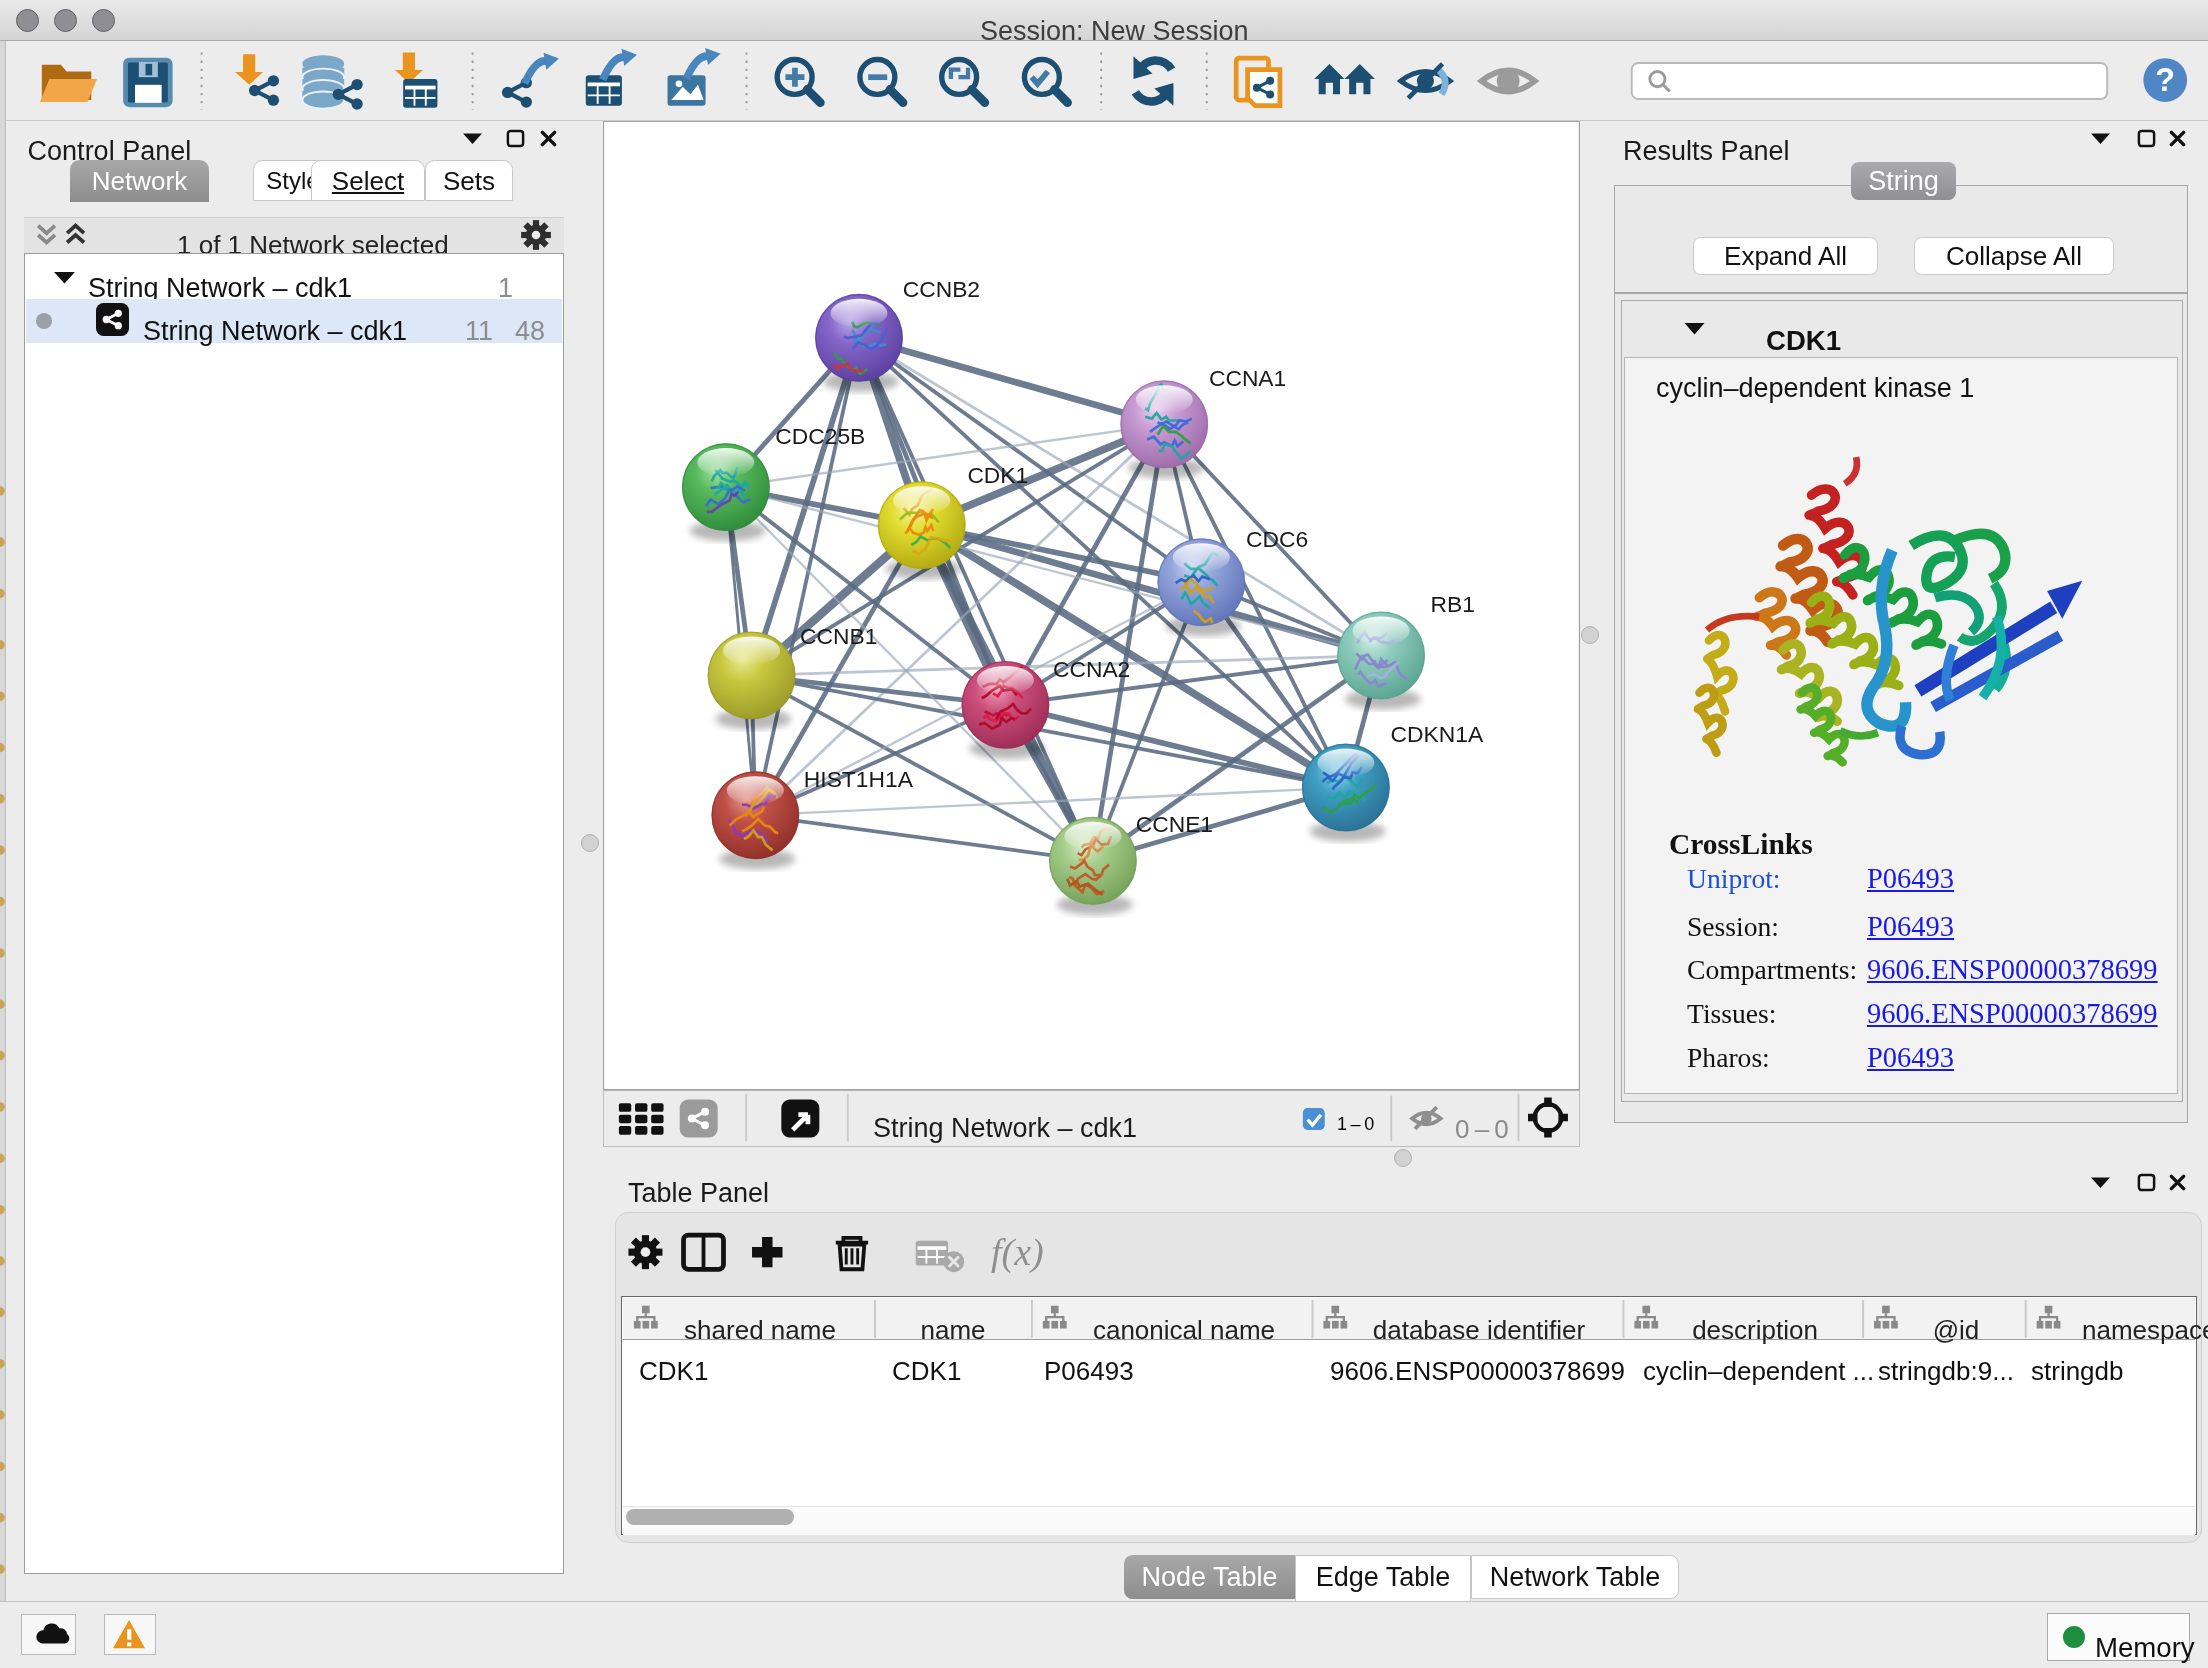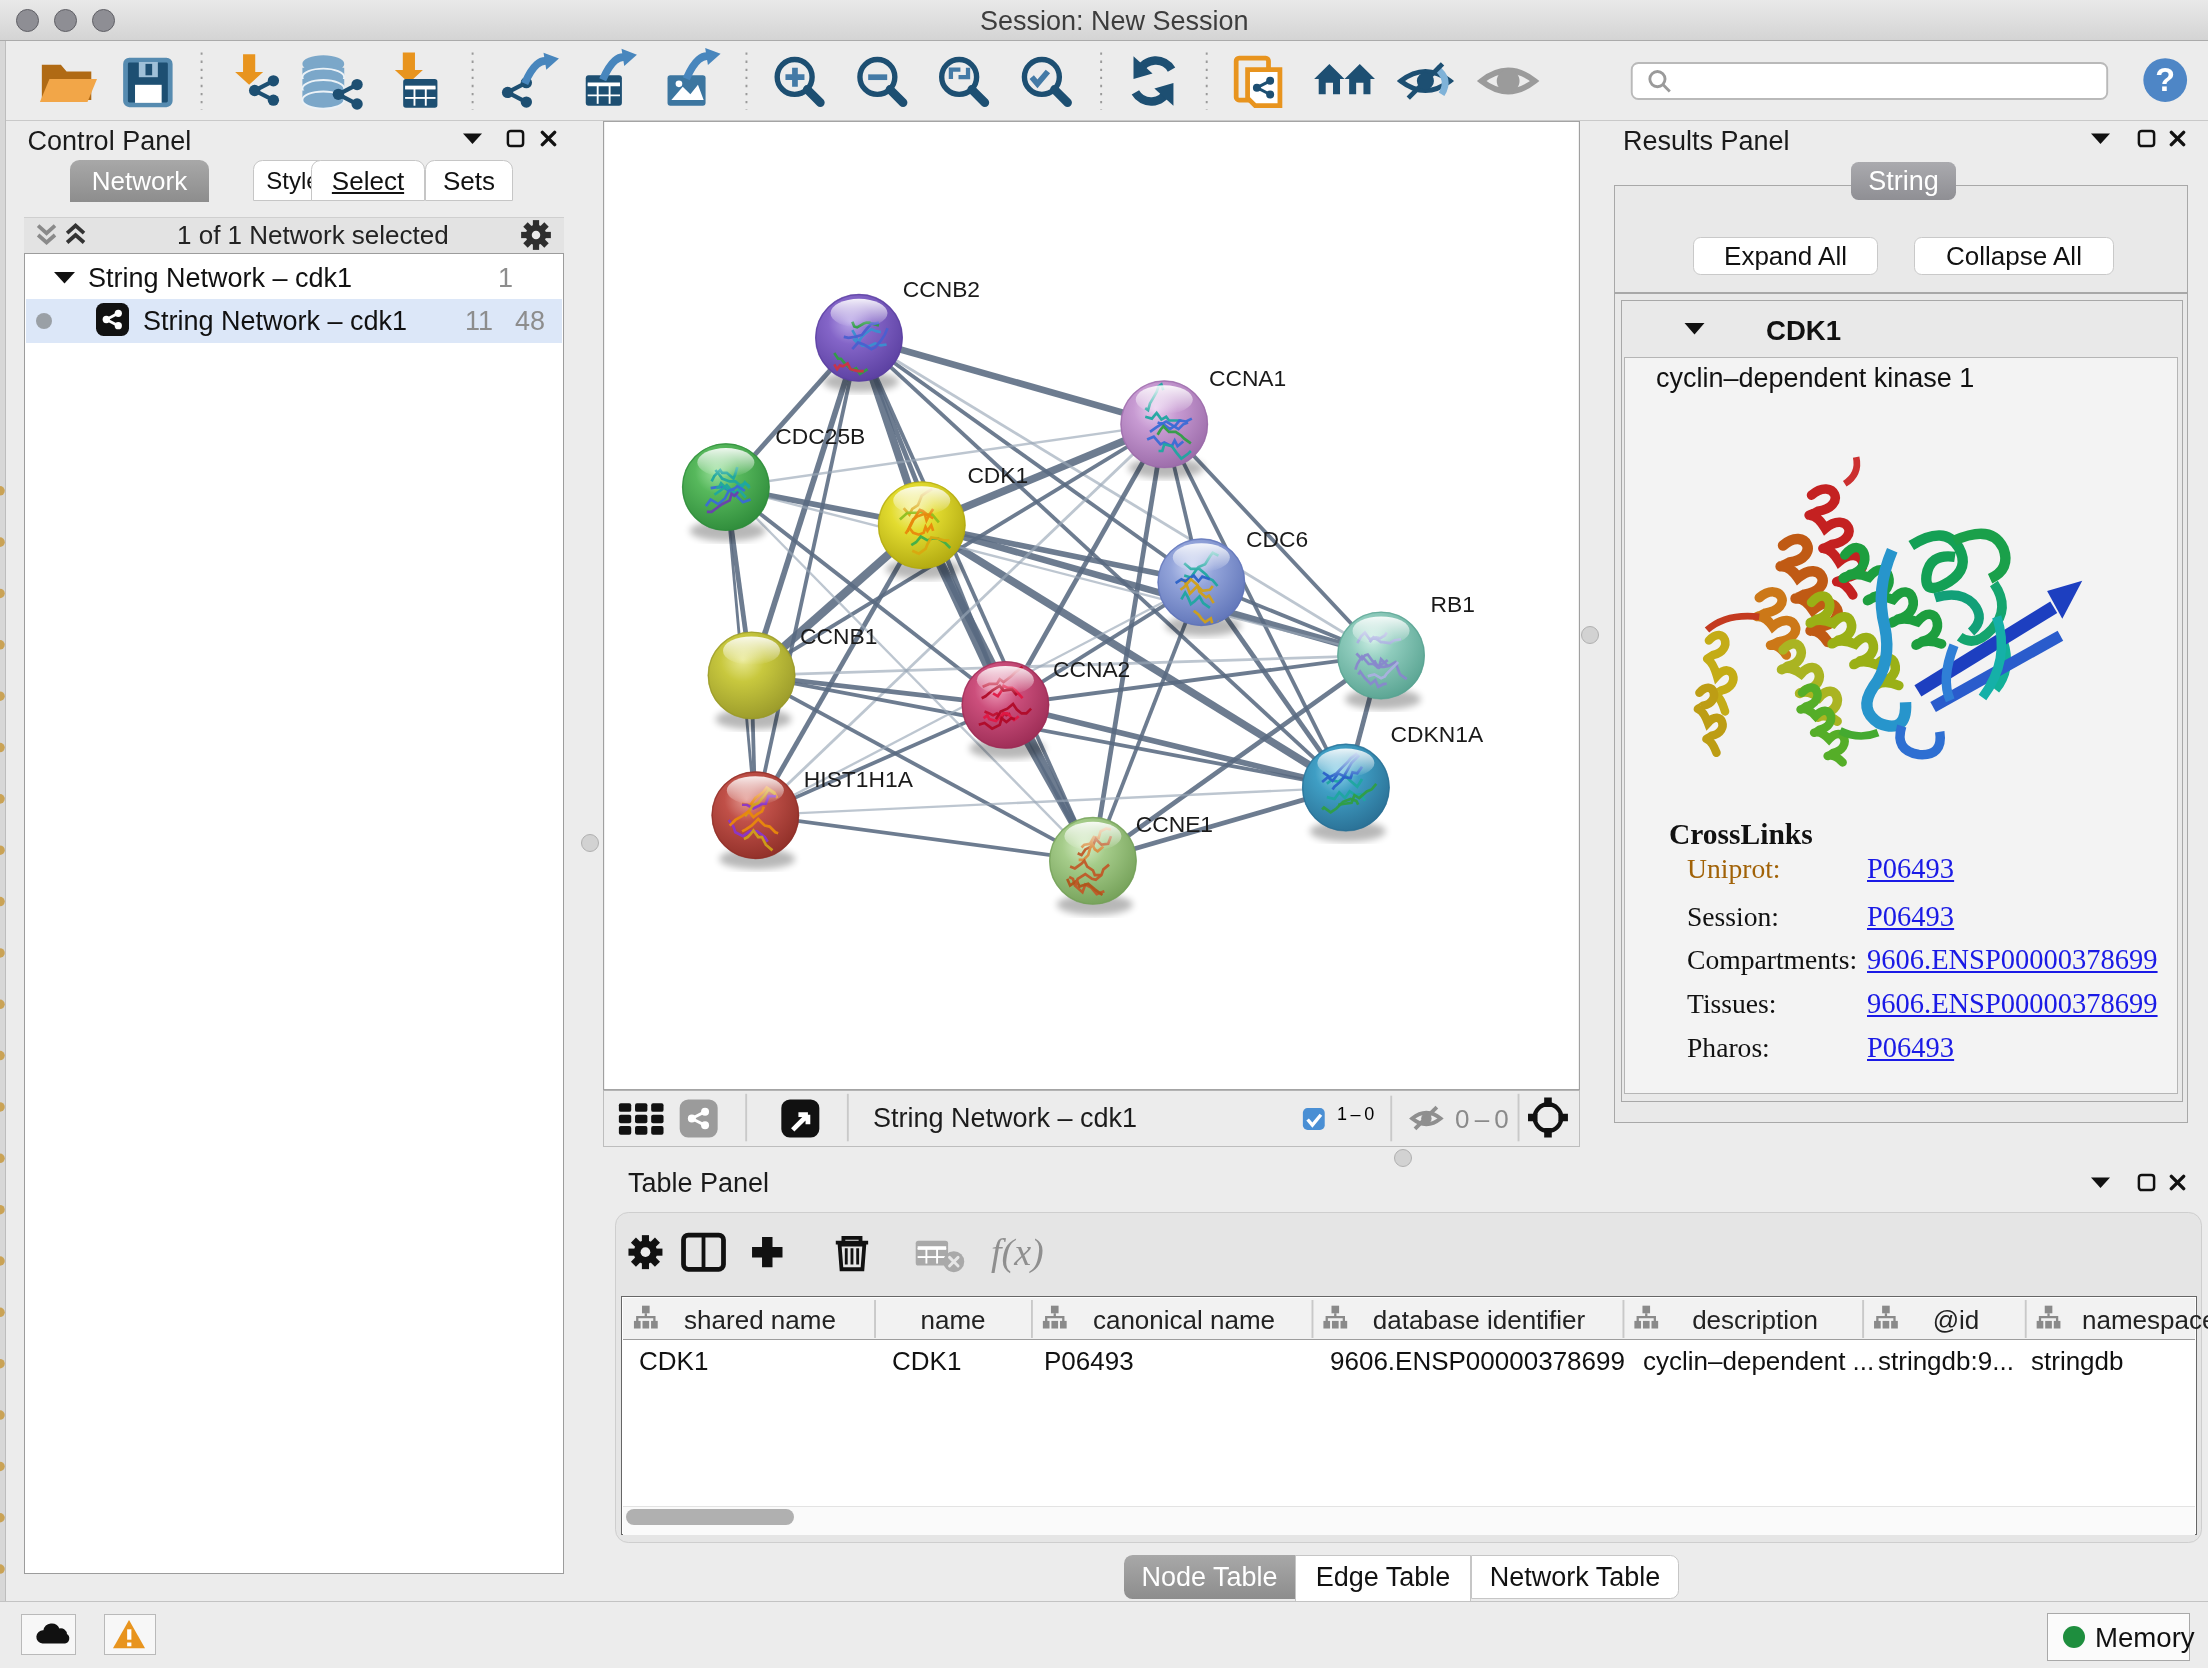--- a/index.html
+++ b/index.html
@@ -1,16 +1,16 @@
 <!DOCTYPE html>
 <html style="font-size:15px"><head><meta charset="utf-8"><style>
 html,body{margin:0;padding:0;}
 body{width:2208px;height:1668px;position:relative;overflow:hidden;font-family:"Liberation Sans",sans-serif;background:#ececec;}
 .abs{position:absolute;}
-.txt{position:absolute;white-space:nowrap;}
+.txt{position:absolute;white-space:nowrap;margin-top:10px;}
 </style></head><body>
 <div class="abs" style="left:0;top:0;width:2208px;height:40px;background:linear-gradient(#e9e9e9,#d4d4d4);border-bottom:1px solid #ababab;"></div>
 <div class="abs" style="left:16px;top:8.6px;width:23px;height:23px;border-radius:50%;background:#8e8e94;border:1.4px solid #606066;box-sizing:border-box;"></div>
 <div class="abs" style="left:54px;top:8.6px;width:23px;height:23px;border-radius:50%;background:#8e8e94;border:1.4px solid #606066;box-sizing:border-box;"></div>
 <div class="abs" style="left:92px;top:8.6px;width:23px;height:23px;border-radius:50%;background:#8e8e94;border:1.4px solid #606066;box-sizing:border-box;"></div>
 <div class="txt" style="left:980px;top:5.7px;font-size:27px;color:#3d3d3d;">Session: New Session</div>
 <div class="abs" style="left:0;top:41px;width:2208px;height:80px;background:#ececec;border-bottom:1px solid #c9c9c9;box-sizing:border-box;"></div>
 <svg style="position:absolute;left:0px;top:41px" width="2208" height="80" viewBox="0 0 2322 84">
     <line x1="212" y1="12" x2="212" y2="72" stroke="#9a9a9a" stroke-width="2" stroke-dasharray="2.5,6"></line>
     <line x1="497" y1="12" x2="497" y2="72" stroke="#9a9a9a" stroke-width="2" stroke-dasharray="2.5,6"></line>
@@ -565,21 +565,21 @@
     <path d="M 352 195 q 10 30 -8 52" stroke="#12b098" stroke-width="9" fill="none"></path>
     <path d="M 235 100 q -18 42 -8 80 q 8 38 -12 64 q -16 24 6 38 q 30 12 28 -22" stroke="#2795cc" stroke-width="12" fill="none"></path>
     <path d="M 245 285 q -8 26 18 30 q 26 2 22 -24" stroke="#2e6fd2" stroke-width="10" fill="none"></path>
     <path d="M 262 248 L 405 160" stroke="#1d3fc0" stroke-width="14" fill="none"></path>
     <path d="M 278 265 L 412 190" stroke="#2a5ccc" stroke-width="12" fill="none"></path>
     <path d="M 398 143 L 435 132 L 414 172 Z" fill="#1d3fc0"></path>
     <path d="M 330 255 q 30 -40 15 -85" stroke="#15b0a8" stroke-width="10" fill="none"></path>
     <path d="M 300 200 q -14 36 -4 58" stroke="#2f7fd6" stroke-width="10" fill="none"></path>
   </svg>
 <div class="txt" style="left:1669px;top:818px;font-size:29.5px;font-weight:bold;font-family:'Liberation Serif',serif;color:#111;">CrossLinks</div>
-<div class="txt" style="left:1687px;top:853px;font-size:27.6px;font-family:'Liberation Serif',serif;color:#a16207;">Uniprot:</div>
+<div class="txt" style="left:1687px;top:853px;font-size:27.6px;font-family:'Liberation Serif',serif;color:#1d4ed8;">Uniprot:</div>
 <div class="txt" style="left:1867px;top:853px;font-size:28.5px;font-family:'Liberation Serif',serif;color:#1a1ae6;text-decoration:underline;">P06493</div>
 <div class="txt" style="left:1687px;top:901px;font-size:27.6px;font-family:'Liberation Serif',serif;color:#111;">Session:</div>
 <div class="txt" style="left:1867px;top:901px;font-size:28.5px;font-family:'Liberation Serif',serif;color:#1a1ae6;text-decoration:underline;">P06493</div>
 <div class="txt" style="left:1687px;top:944px;font-size:27.6px;font-family:'Liberation Serif',serif;color:#111;">Compartments:</div>
 <div class="txt" style="left:1867px;top:944px;font-size:28.5px;font-family:'Liberation Serif',serif;color:#1a1ae6;text-decoration:underline;">9606.ENSP00000378699</div>
 <div class="txt" style="left:1687px;top:988px;font-size:27.6px;font-family:'Liberation Serif',serif;color:#111;">Tissues:</div>
 <div class="txt" style="left:1867px;top:988px;font-size:28.5px;font-family:'Liberation Serif',serif;color:#1a1ae6;text-decoration:underline;">9606.ENSP00000378699</div>
 <div class="txt" style="left:1687px;top:1032px;font-size:27.6px;font-family:'Liberation Serif',serif;color:#111;">Pharos:</div>
 <div class="txt" style="left:1867px;top:1032px;font-size:28.5px;font-family:'Liberation Serif',serif;color:#1a1ae6;text-decoration:underline;">P06493</div>
 <div class="txt" style="left:628px;top:1168px;font-size:27px;color:#1a1a1a;">Table Panel</div>

